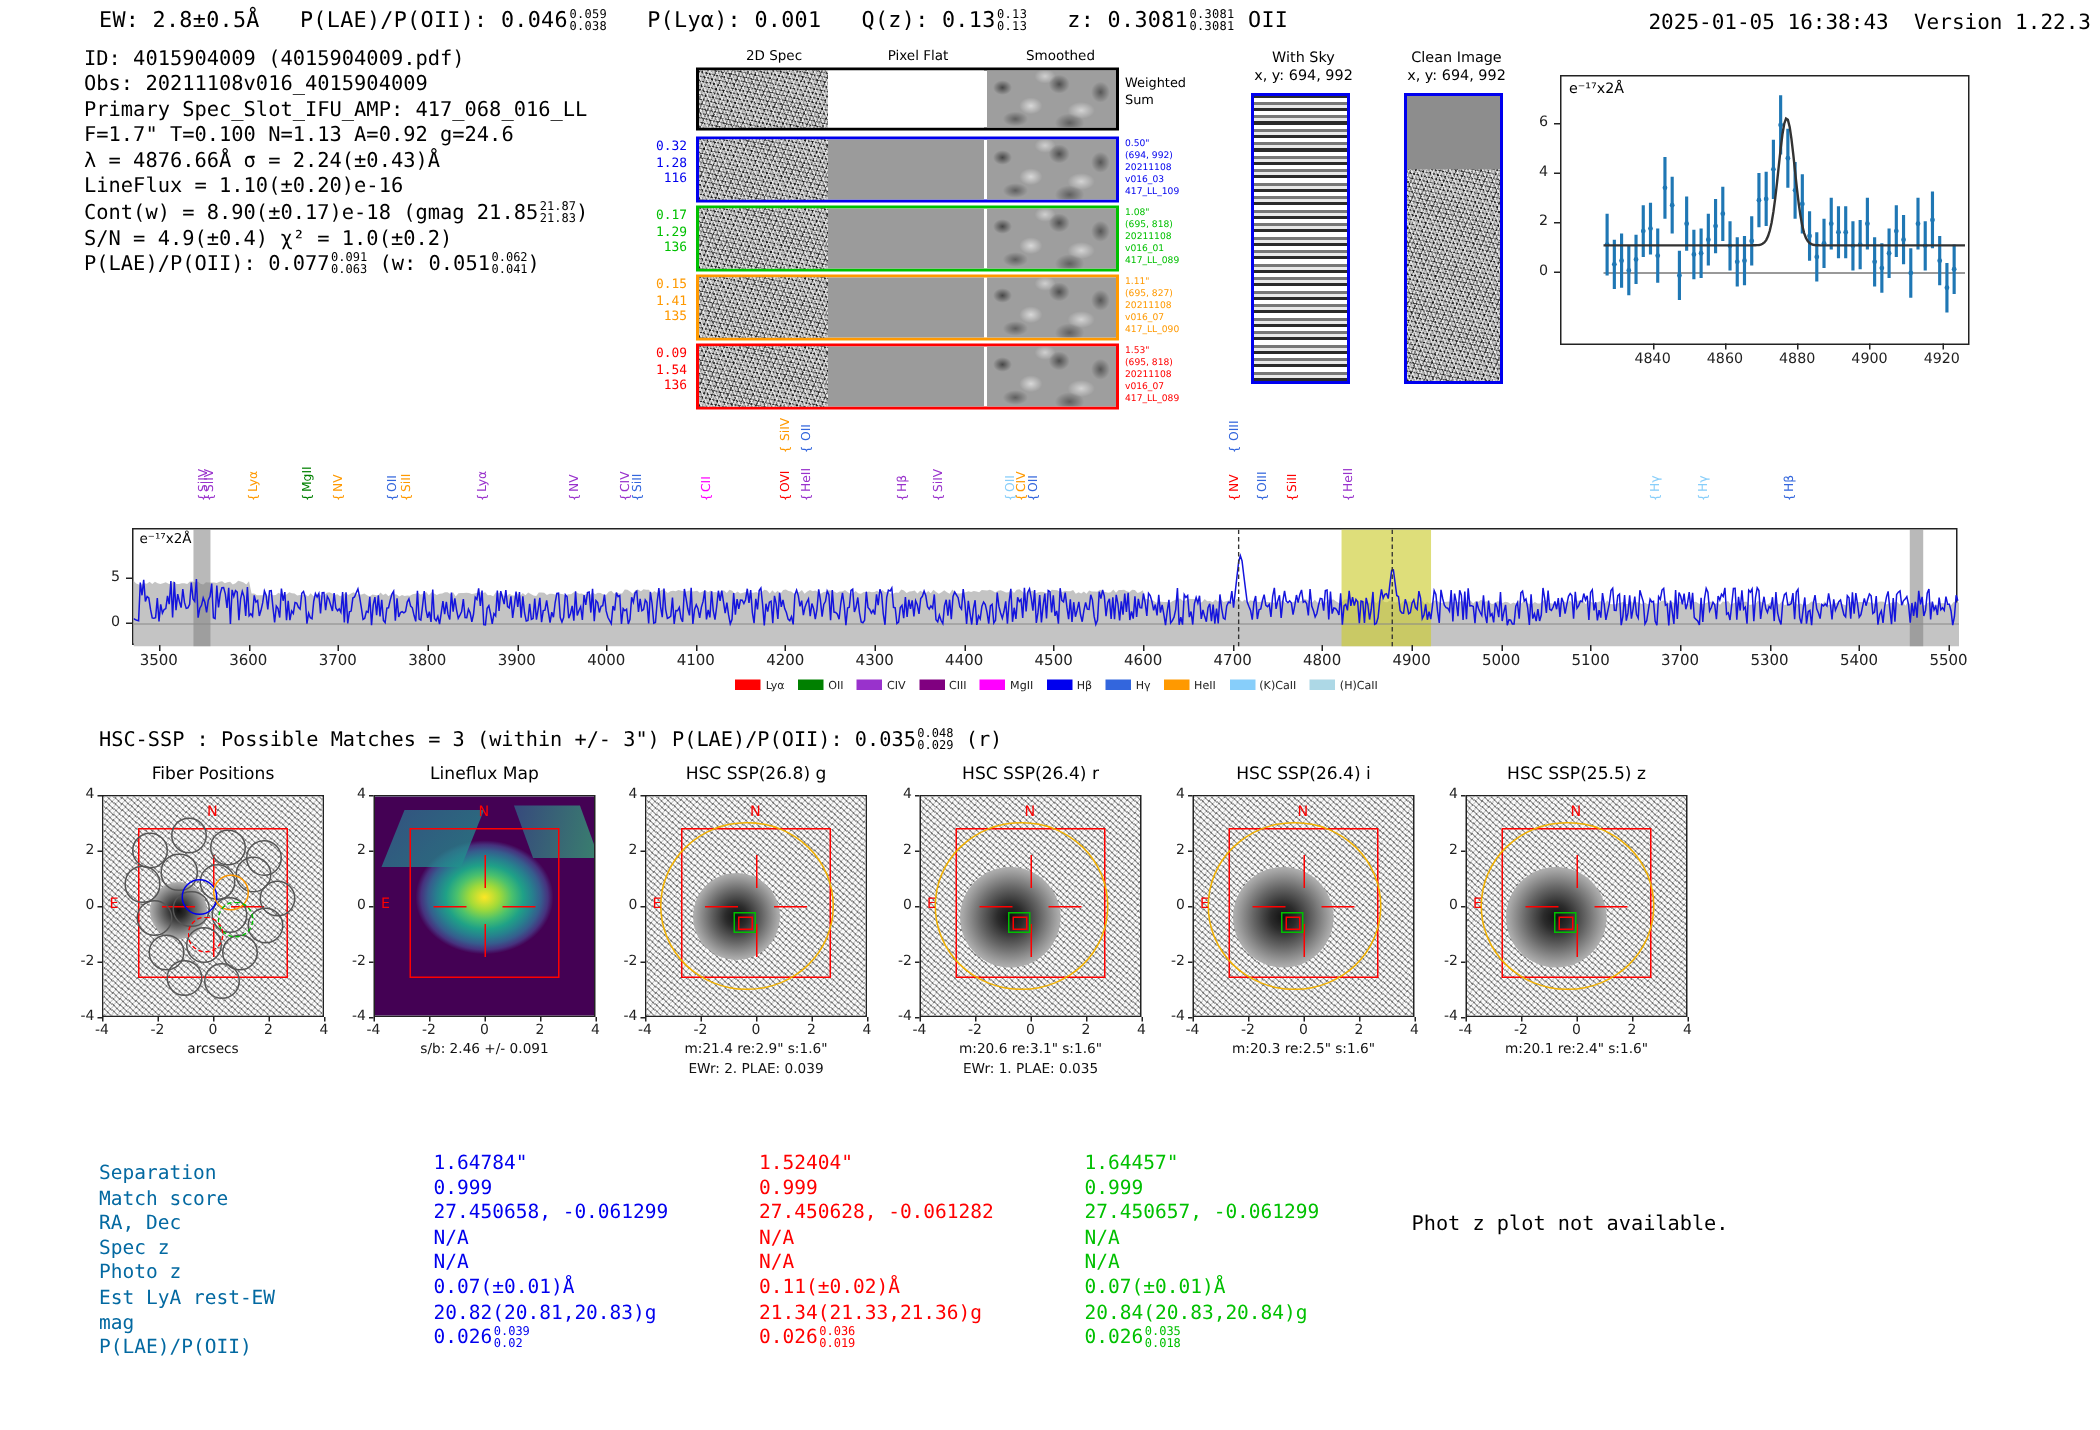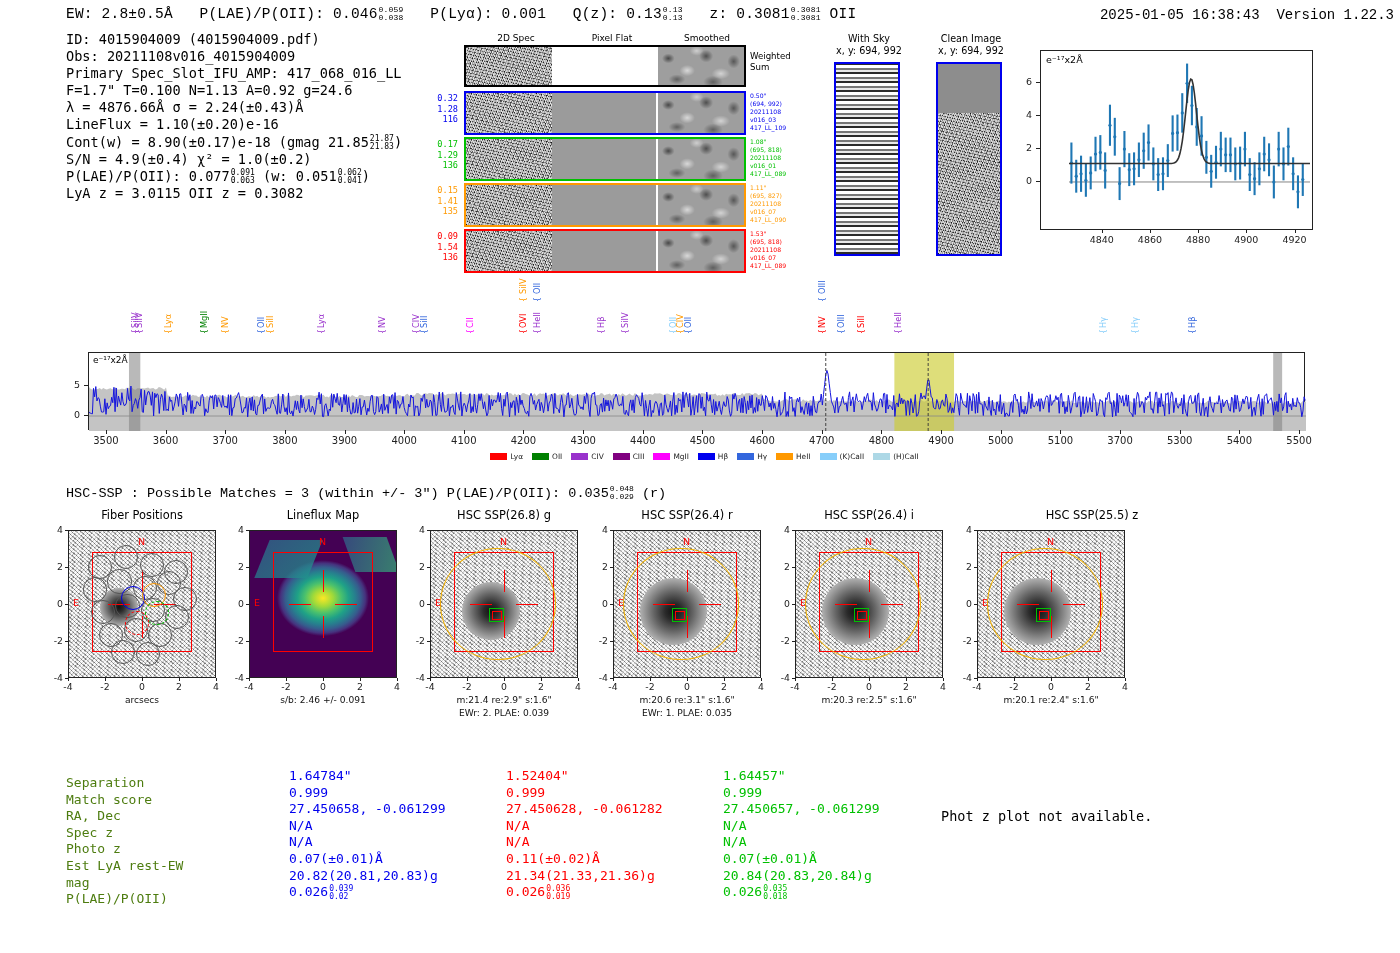--- a/index.html
+++ b/index.html
@@ -2,31 +2,31 @@
 <html><head>
 <meta charset="utf-8">
 <style>
   html,body{margin:0;padding:0;background:#fff;}
   body{width:1400px;height:953px;position:relative;
        font-family:"DejaVu Sans Mono","Liberation Mono",monospace;
        color:#000;-webkit-font-smoothing:antialiased;}
   .abs{position:absolute;}
   .mono{font-family:"DejaVu Sans Mono","Liberation Mono",monospace;}
   .sans{font-family:"DejaVu Sans","Liberation Sans",sans-serif;}
-  .nowrap{white-space:nowrap;font-family:Liberation Mono, monospace;}
+  .nowrap{white-space:nowrap;}
   sup.sub2{display:inline-block;vertical-align:middle;font-size:8px;line-height:8px;
            text-align:left;margin-left:1px;}
   sup.sub2 i{display:block;font-style:normal;}
 
   
   #hdr-line{top:6px;left:66px;font-size:14.5px;letter-spacing:.2px;}
   #hdr-right{top:7px;right:6px;font-size:14px;}
 
   
-  #infoblock{top:31px;left:66px;font-size:13.6px;line-height:17.1px;}
+  #infoblock{top:31px;left:56px;font-size:13.6px;line-height:17.1px;}
   #infoblock div{white-space:nowrap;}
 
   
   #spec2d{top:33px;left:432px;width:350px;height:225px;}
   .sp-title{position:absolute;font-size:9px;color:#000;}
   .sp-box{position:absolute;box-sizing:border-box;}
   .noise{background-color:#9a9a9a;}
   .noise.fine{
     background-image:
       repeating-linear-gradient(67deg, rgba(0,0,0,.55) 0 1px, rgba(255,255,255,.5) 1px 2px, rgba(0,0,0,.18) 2px 3px, rgba(255,255,255,.15) 3px 4px),
@@ -93,21 +93,21 @@
   }
   .redrect{position:absolute;box-sizing:border-box;border:1.3px solid #ff0000;}
   .redcross-h{position:absolute;height:1.3px;background:#ff0000;}
   .redcross-v{position:absolute;width:1.3px;background:#ff0000;}
   .ell{position:absolute;box-sizing:border-box;border:1.5px solid #f0b000;border-radius:50%;}
   .Nlab{position:absolute;color:#ff0000;font-size:9.5px;font-family:"DejaVu Sans","Liberation Sans",sans-serif;}
   .Elab{position:absolute;color:#ff0000;font-size:9.5px;font-family:"DejaVu Sans","Liberation Sans",sans-serif;}
 
   
   #btable{position:absolute;top:775px;left:0;width:1400px;font-size:13px;line-height:16.6px;}
-  #btable .lab{position:absolute;left:66px;color:#4d7c0f;}
+  #btable .lab{position:absolute;left:66px;color:#0369a1;}
   #btable .col{position:absolute;}
   #btable .col div{white-space:nowrap;}
   #notavail{position:absolute;top:808px;left:941px;font-size:13.5px;color:#000;}
 </style>
 </head>
 <body>
 
 <div class="abs mono nowrap" id="hdr-line">
   <span>EW: 2.8±0.5Å</span>
   &nbsp;
@@ -135,21 +135,20 @@
   <div>λ = 4876.66Å  σ = 2.24(±0.43)Å</div>
   <div>LineFlux = 1.10(±0.20)e-16</div>
   <div>
     <span>Cont(w) = 8.90(±0.17)e-18 (gmag 21.85</span><sup class="sub2"><i>21.87</i><i>21.83</i></sup><span>)</span>
   </div>
   <div>S/N = 4.9(±0.4)  χ² = 1.0(±0.2)</div>
   <div>
     <span>P(LAE)/P(OII): 0.077</span><sup class="sub2"><i>0.091</i><i>0.063</i></sup>
     <span>(w: 0.051</span><sup class="sub2"><i>0.062</i><i>0.041</i></sup><span>)</span>
   </div>
-  <div>LyA z = 3.0115  OII z = 0.3082</div>
 </div>
 
 <div class="abs" id="spec2d">
   <div class="sp-title sans" style="left:44px;top:0;width:80px;text-align:center;">2D Spec</div>
   <div class="sp-title sans" style="left:140px;top:0;width:80px;text-align:center;">Pixel Flat</div>
   <div class="sp-title sans" style="left:230px;top:0;width:90px;text-align:center;">Smoothed</div>
 
   <div class="sp-box" style="left:32px;top:12px;width:282px;height:42px;border:2px solid #000;">
     <div class="noise fine" style="position:absolute;left:0;top:0;width:86px;height:100%;"></div>
     <div style="position:absolute;left:86px;top:0;width:104px;height:100%;background:#fff;"></div>
@@ -696,21 +695,21 @@
     <div class="axnY" style="left:771px;top:672px;width:19px;">-4</div>
     <div class="tick" style="left:792px;top:641px;width:3px;height:1px;"></div>
     <div class="axnY" style="left:771px;top:635px;width:19px;">-2</div>
     <div class="tick" style="left:792px;top:604px;width:3px;height:1px;"></div>
     <div class="axnY" style="left:771px;top:598px;width:19px;">0</div>
     <div class="tick" style="left:792px;top:567px;width:3px;height:1px;"></div>
     <div class="axnY" style="left:771px;top:561px;width:19px;">2</div>
     <div class="tick" style="left:792px;top:530px;width:3px;height:1px;"></div>
     <div class="axnY" style="left:771px;top:524px;width:19px;">4</div>
     <div class="thumbCap" style="left:769px;top:695px;width:200px;">m:20.3 re:2.5" s:1.6"</div>
-    <div class="thumbTitle" style="left:996px;top:508px;width:192px;">HSC SSP(25.5) z</div>
+    <div class="thumbTitle" style="left:955px;top:508px;width:192px;">HSC SSP(25.5) z</div>
     <div class="axbox" style="left:977px;top:530px;width:148px;height:148px;overflow:hidden;">
       <div class="greyfield" style="position:absolute;inset:0;"></div>
       <div style="position:absolute;left:18%;top:32%;width:46%;height:46%;border-radius:50%;background:radial-gradient(circle,#111 0%,#2b2b2b 18%,#666 42%,#aaa 68%,rgba(220,220,220,0) 100%);"></div>
     </div>
     <div class="redrect" style="left:1001px;top:552px;width:100px;height:100px;"></div>
     <div class="redcross-h" style="left:1017px;top:604px;width:22px;"></div>
     <div class="redcross-h" style="left:1063px;top:604px;width:22px;"></div>
     <div class="redcross-v" style="left:1051px;top:570px;height:22px;"></div>
     <div class="redcross-v" style="left:1051px;top:616px;height:22px;"></div>
     <div class="ell" style="left:987.28px;top:547.76px;width:115.44px;height:112.48px;"></div>

